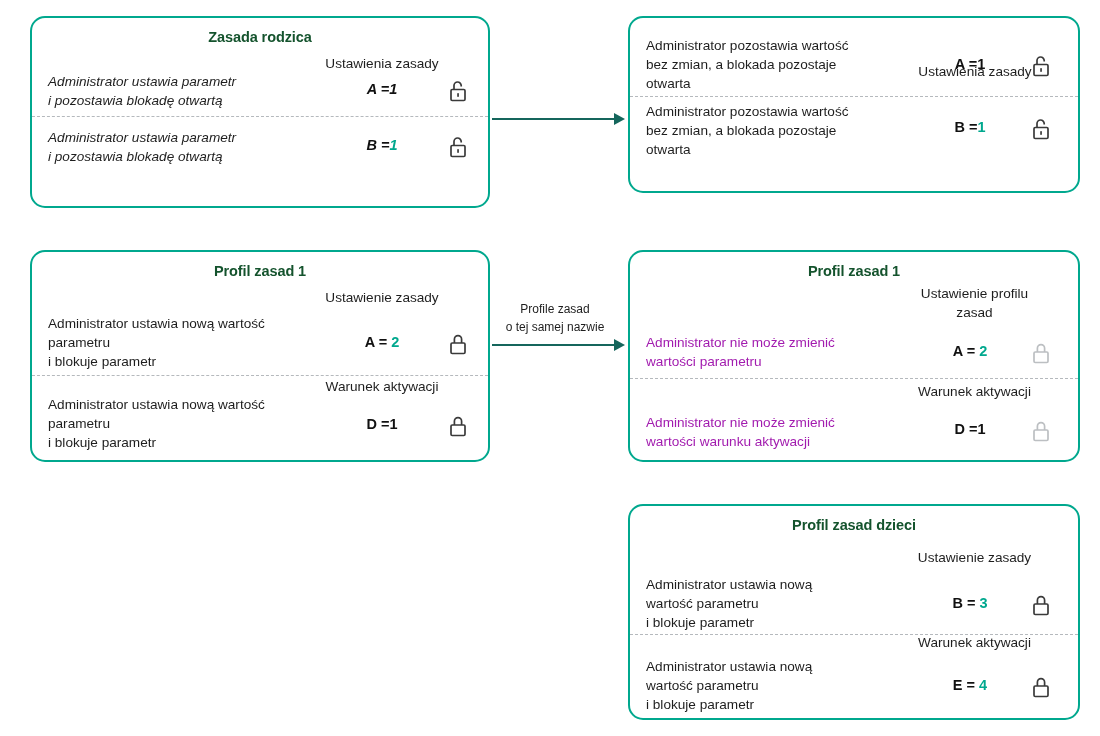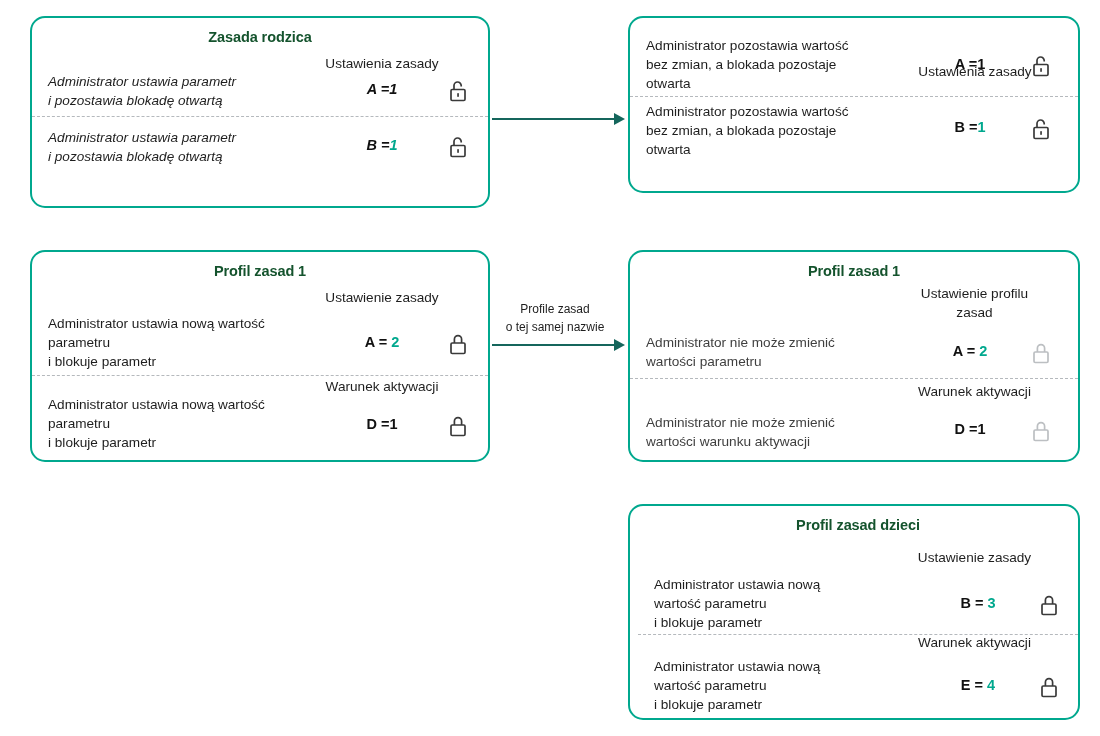--- a/index.html
+++ b/index.html
@@ -54,21 +54,21 @@
 
   .desc {
     font-size: 13.6px;
     line-height: 19px;
     color: #1e1e1e;
     white-space: pre-line;
     flex: 0 0 auto;
     box-sizing: border-box;
   }
   .desc.muted {
-    color: #404040;
+    color: #a21caf;
   }
 
   .colhead {
     position: absolute;
     font-size: 13.6px;
     line-height: 19px;
     color: #1e1e1e;
     text-align: center;
     white-space: pre-line;
   }
@@ -285,21 +285,21 @@
         <span class="lock" style="left:400px; top:40px;">
           <svg viewBox="0 0 22 24" width="22" height="24" fill="none" stroke="#bcbfc2" stroke-width="1.7">
             <rect x="4" y="11" width="14" height="10.5" rx="1.2"></rect>
             <path d="M7.4 11 V7.2 A3.6 3.6 0 0 1 14.6 7.2 V11"></path>
           </svg>
         </span>
       </div>
     </div>
   </div>
 
-  <div class="card" style="left:628px; top:504px; width:452px; height:216px;padding-left:8px;">
+  <div class="card" style="left:628px; top:504px; width:452px; height:216px;">
     <div class="card-title">Profil zasad dzieci</div>
 
     <div class="colhead" style="left:262px; top:42px; width:165px;">Ustawienie zasady</div>
 
     <div class="colhead" style="left:262px; top:127px; width:165px;">Warunek aktywacji</div>
 
     <div class="rows" style="margin-top:32px;">
       <div class="row divided" style="height:70px; padding-left:16px;">
         <div class="desc" style="width:250px; margin-top:8px;">Administrator ustawia nową
 wartość parametru

